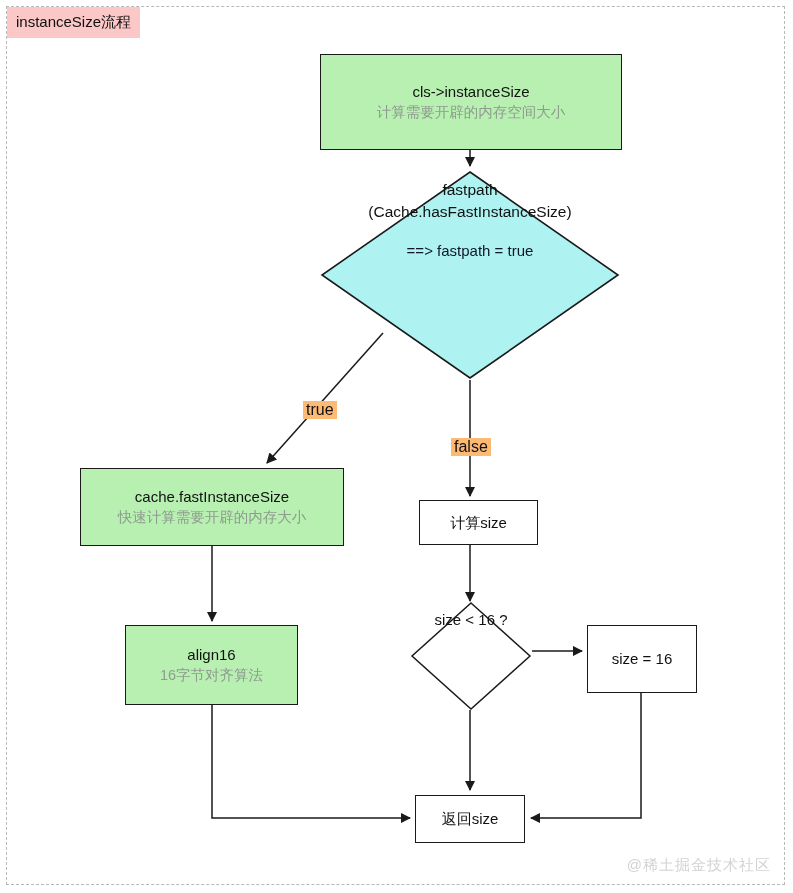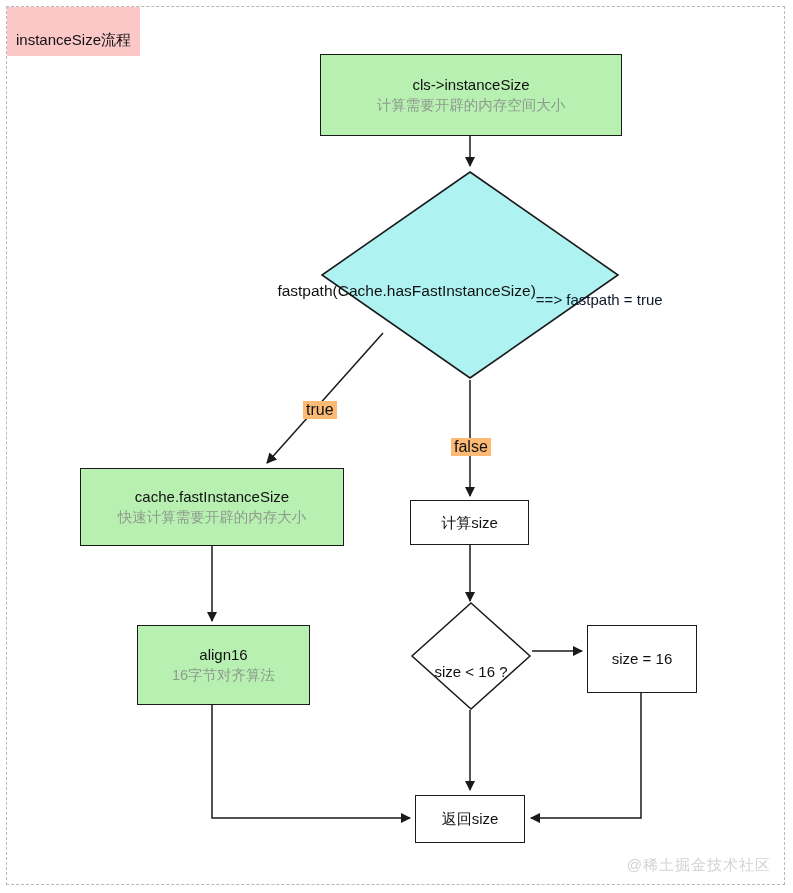--- a/index.html
+++ b/index.html
@@ -28,21 +28,21 @@
     pointer-events: none;
   }
   .title-badge {
     position: absolute;
     left: 7px;
     top: 7px;
     background: #fbc7c7;
     color: #111111;
     font-size: 15px;
     line-height: 18px;
-    padding: 24px 9px 7px 9px;
+    padding: 6px 9px 7px 9px;
     white-space: nowrap;
   }
   svg.wires {
     position: absolute;
     left: 0;
     top: 0;
     width: 793px;
     height: 893px;
   }
   .node {
@@ -70,27 +70,26 @@
     color: #8f9b8f;
     line-height: 21px;
     white-space: nowrap;
   }
   .diamond-wrap {
     position: absolute;
   }
   .diamond-label {
     position: absolute;
     left: 0;
-    top: 16px;
+    top: 9px;
     width: 100%;
     height: 100%;
     display: flex;
-    flex-direction: row;
+    flex-direction: column;
     align-items: center;
-    justify-content: center;
     text-align: center;
     pointer-events: none;
   }
   .dlabel-main {
     font-size: 15.5px;
     color: #111111;
     line-height: 22px;
     white-space: nowrap;
   }
   .dlabel-sub {
@@ -147,21 +146,21 @@
 
     <path d="M 470 545 L 470 601" stroke="#1a1a1a" stroke-width="1.5" fill="none" marker-end="url(#arrow)"></path>
 
     <path d="M 532 651 L 582 651" stroke="#1a1a1a" stroke-width="1.5" fill="none" marker-end="url(#arrow)"></path>
 
     <path d="M 470 710 L 470 790" stroke="#1a1a1a" stroke-width="1.5" fill="none" marker-end="url(#arrow)"></path>
 
     <path d="M 641 677 L 641 818 L 531 818" stroke="#1a1a1a" stroke-width="1.5" fill="none" marker-end="url(#arrow)"></path>
   </svg>
 
-  <div class="node box green" style="left:320px; top:54px; width:302px; height:82px;">
+  <div class="node box green" style="left:320px; top:54px; width:302px; height:96px;">
     <div class="line1">cls-&gt;instanceSize</div>
     <div class="line2">计算需要开辟的内存空间大小</div>
   </div>
 
   <div class="diamond-wrap" style="left:320px; top:170px; width:300px; height:210px;">
     <svg width="300" height="210" viewBox="0 0 300 210" xmlns="http://www.w3.org/2000/svg">
       <polygon points="150,2 298,105 150,208 2,105" fill="#aef2f2" stroke="#1a1a1a" stroke-width="1.6"></polygon>
     </svg>
     <div class="diamond-label">
       <div class="dlabel-main">fastpath</div>
@@ -172,26 +171,26 @@
 
   <div class="edge-label" style="left:303px; top:401px;">true</div>
 
   <div class="edge-label" style="left:451px; top:438px;">false</div>
 
   <div class="node box green" style="left:80px; top:468px; width:264px; height:78px;align-items:center;">
     <div class="line1">cache.fastInstanceSize</div>
     <div class="line2">快速计算需要开辟的内存大小</div>
   </div>
 
-  <div class="node box green" style="left:125px; top:625px; width:173px; height:80px;margin-left:12px;">
+  <div class="node box green" style="left:125px; top:625px; width:173px; height:80px;">
     <div class="line1">align16</div>
     <div class="line2">16字节对齐算法</div>
   </div>
 
-  <div class="node box white" style="left:410px; top:500px; width:119px; height:45px;">
+  <div class="node box white" style="left:419px; top:500px; width:119px; height:45px;">
     <div class="line1">计算size</div>
   </div>
 
   <div class="diamond-wrap" style="left:410px; top:601px; width:122px; height:110px;">
     <svg width="122" height="110" viewBox="0 0 122 110" xmlns="http://www.w3.org/2000/svg">
       <polygon points="61,2 120,55 61,108 2,55" fill="#ffffff" stroke="#1a1a1a" stroke-width="1.5"></polygon>
     </svg>
     <div class="diamond-label">
       <div class="line1">size &lt; 16 ?</div>
     </div>

